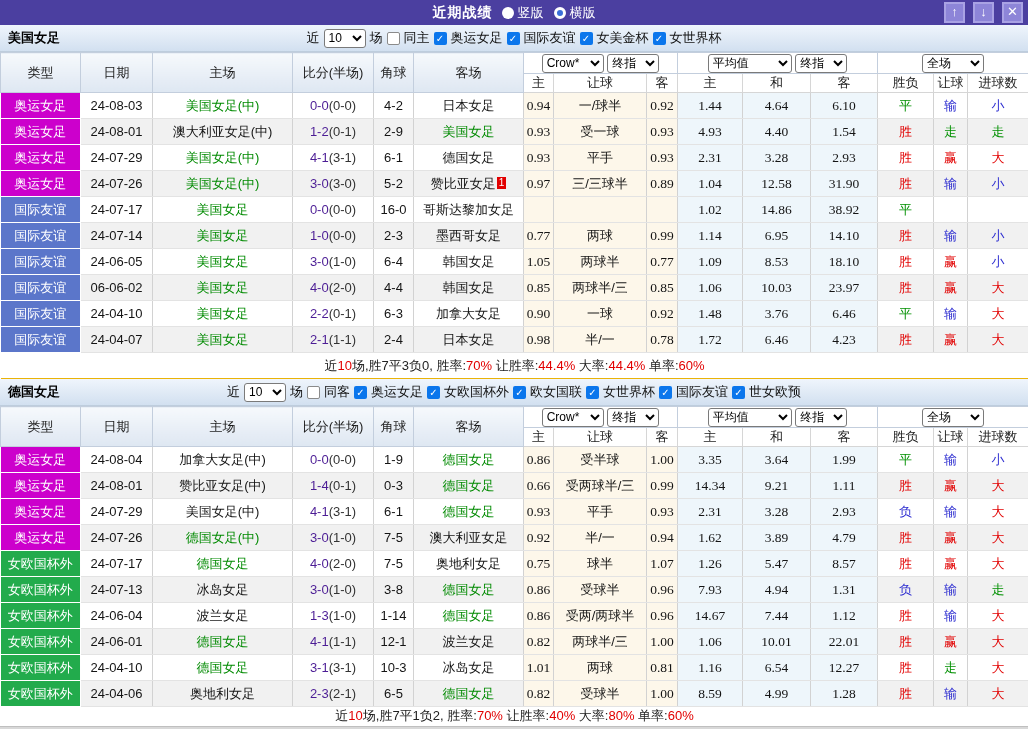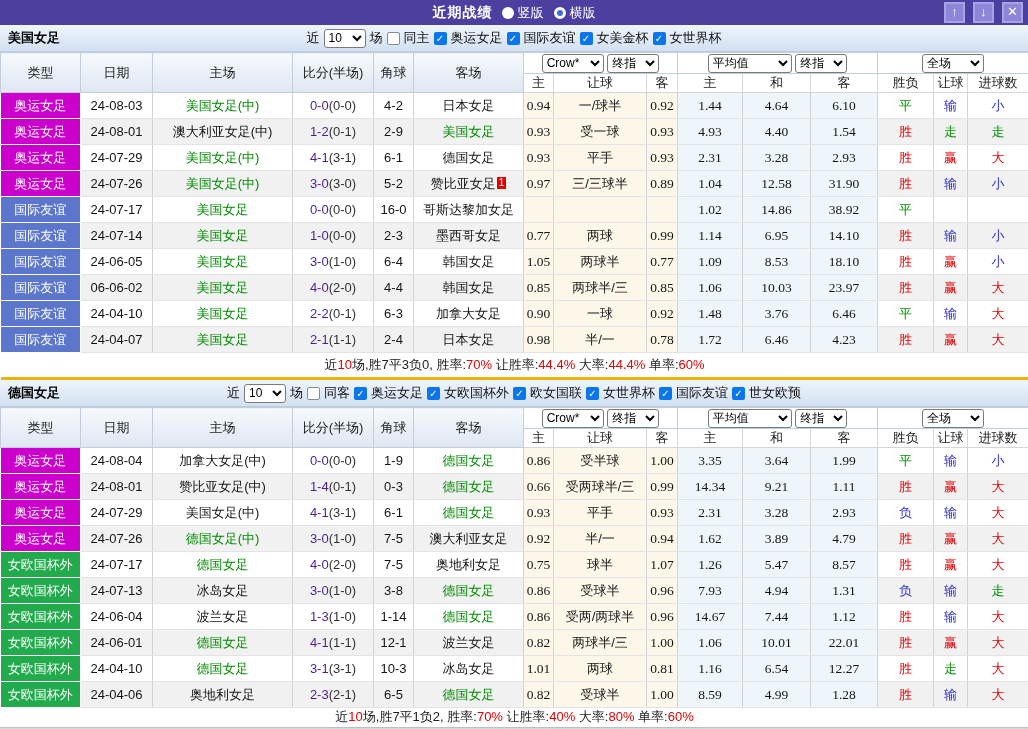--- a/index.html
+++ b/index.html
@@ -45,21 +45,21 @@
   tbody tr:nth-child(even) td.plain { background:#f1f1f1; }
   td.let  { background:#fdf7ea; }
   td.euro { background:#eef6fb; }
   td.type { color:#fff; border-right:1px solid #fff; border-bottom:1px solid #fff; }
   .num { font-family:"Liberation Serif","DejaVu Serif",serif; font-size:13.5px; }
   .sc-ft { color:#4c1d95; } .sc-ht { color:#333; }
   .fteam { color:#008a00; }
   .c-red { color:#e20000; } .c-green { color:#009000; } .c-blue { color:#2d2dd0; }
   .badge { display:inline-block; background:#e20000; color:#fff; font-size:10px;
     line-height:12px; padding:0 2px; margin-left:1px; vertical-align:2px; }
-  td.summary { height:26px; border-bottom:3px solid #eab308; font-size:13px; color:#222; background:#fff; }
+  td.summary { height:26px; border-bottom:1px solid #eab308; font-size:13px; color:#222; background:#fff; }
   .sec-1 td.summary { height:19px; border-bottom:none; }
   td.summary .v { color:#e20000; }
   .footer-strip { height:7px; background:#d8d8d8; border-top:1px solid #bfbfbf; }
 </style>
 </head>
 <body>
 
 <div class="window">
 
   <div class="titlebar">

